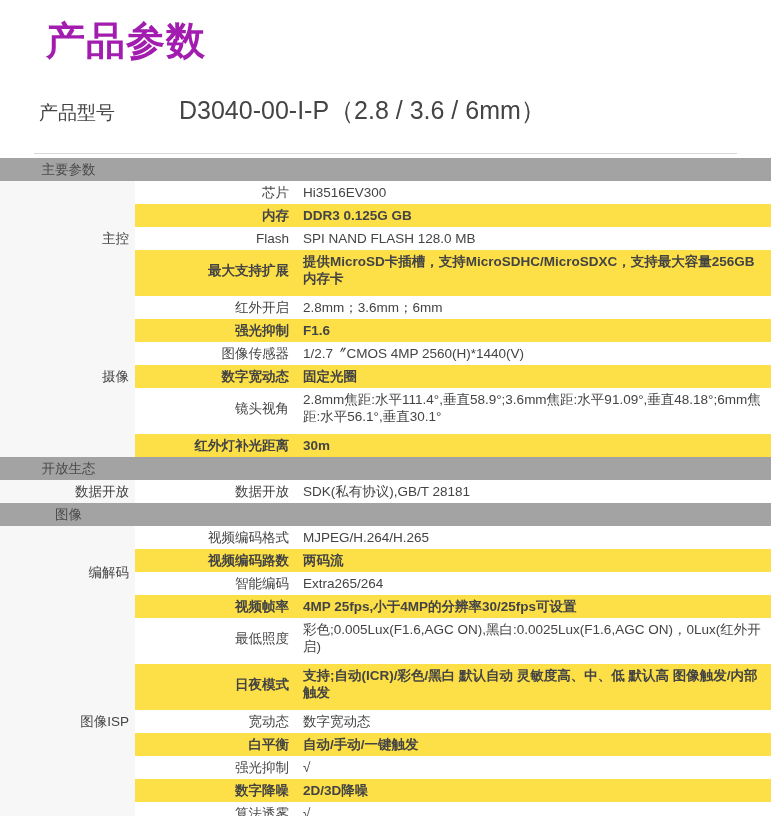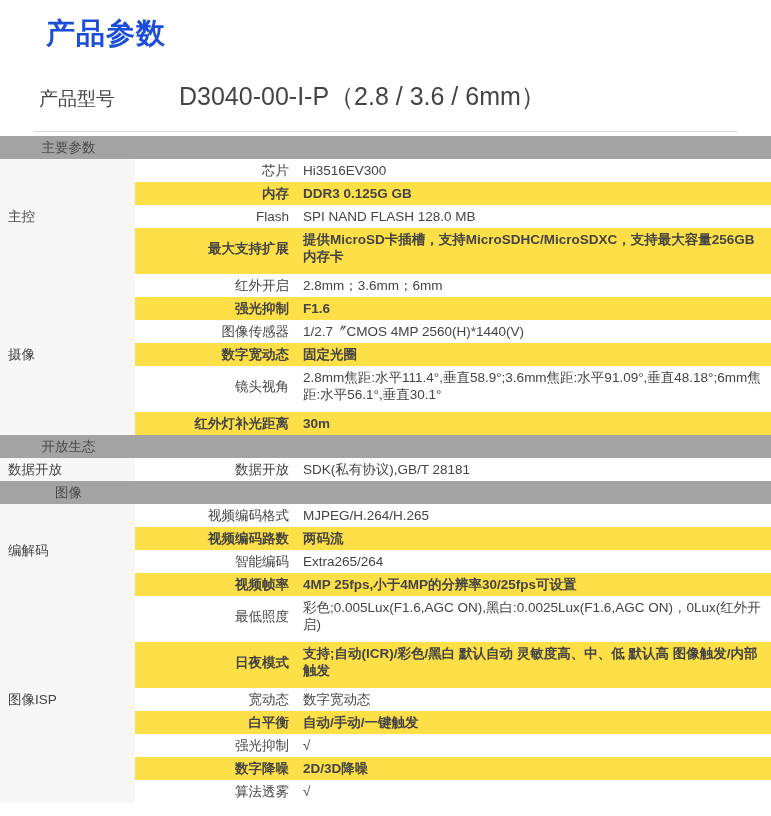--- a/index.html
+++ b/index.html
@@ -12,32 +12,32 @@
     height: 816px;
     font-family: "Liberation Sans", sans-serif;
     color: #333333;
     overflow: hidden;
   }
   .page {
     width: 771px;
     position: relative;
   }
   .page-title {
-    font-size: 29px;
+    font-size: 39px;
     font-weight: bold;
-    color: #1d4ed8;
+    color: #a21caf;
     margin: 14px 0 0 46px;
     letter-spacing: 1px;
   }
   .model-row {
     display: flex;
     align-items: baseline;
     border-bottom: 1px solid #d8d8d8;
     margin: 26px 34px 0 34px;
-    padding: 0 0 18px 0;
+    padding: 0 0 26px 0;
   }
   .model-label {
     font-size: 19px;
     color: #444444;
     width: 140px;
     padding-left: 5px;
   }
   .model-value {
     font-size: 25px;
     color: #444444;
@@ -62,21 +62,21 @@
   tr.section td {
     background: #a3a3a3;
     font-size: 13.5px;
     color: #4a4a4a;
     padding: 3px 6px 3px 8px;
   }
   tr.section td.sec-label {
     text-align: center;
   }
   .cat-cell {
-    text-align: left;
+    text-align: right;
     background: #f2f2f3;
     color: #444444;
   }
   .row-shade td { background: #fde047; font-weight: bold; }
   .row-plain td { background: #ffffff; }
   .cat-cell.plain { background: #f7f7f8; }
 
   td.subname { color: #444444; text-align: right; }
   td.val { color: #444444; }
 </style>

